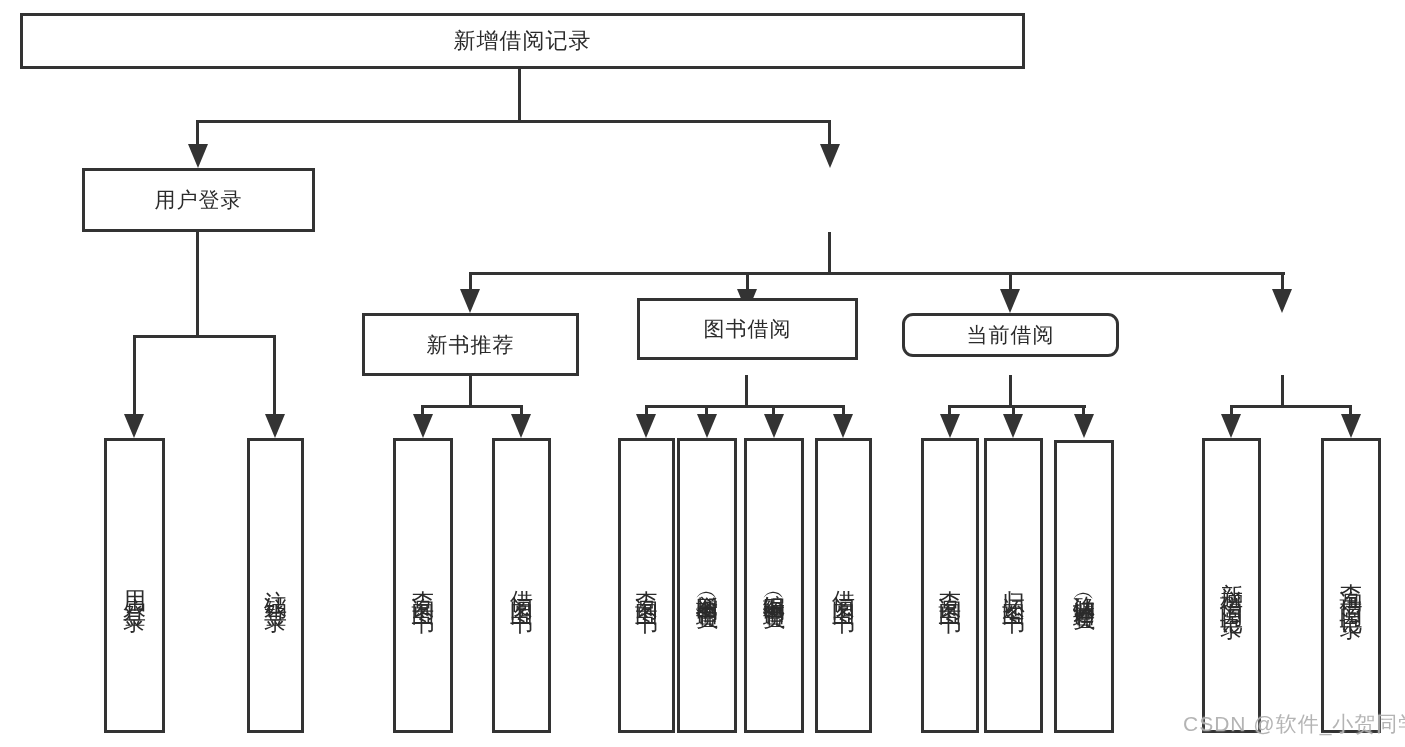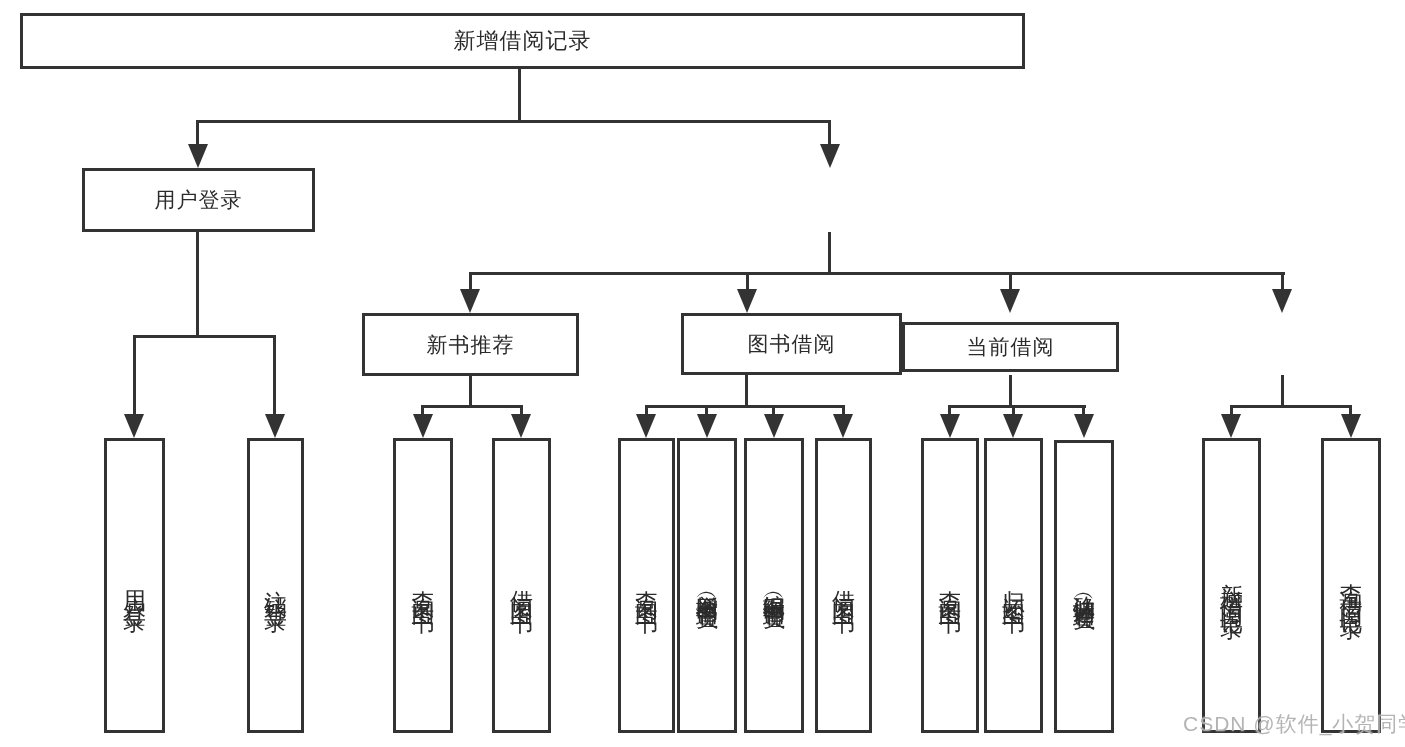--- a/index.html
+++ b/index.html
@@ -89,24 +89,24 @@
   <div class="vl" style="left:746px; top:272px; width:3px; height:20px;"></div>
   <div class="arrow" style="left:737px; top:289px;"></div>
   <div class="vl" style="left:1009px; top:272px; width:3px; height:20px;"></div>
   <div class="arrow" style="left:1000px; top:289px;"></div>
   <div class="vl" style="left:1281px; top:272px; width:3px; height:20px;"></div>
   <div class="arrow" style="left:1272px; top:289px;"></div>
 
   <div class="box l2-box" style="left:362px; top:313px; width:217px; height:63px;">
     <span>新书推荐</span>
   </div>
-  <div class="box l2-box" style="left:637px; top:313px; width:221px; height:62px;margin-left:44px;">
+  <div class="box l2-box" style="left:637px; top:298px; width:221px; height:62px;">
     <span>图书借阅</span>
   </div>
-  <div class="box l2-box" style="left:902px; top:322px; width:217px; height:50px;">
+  <div class="box l2-box" style="left:902px; top:313px; width:217px; height:44px;border-radius:11px;">
     <span>当前借阅</span>
   </div>
 
   <div class="vl" style="left:469px; top:375px; width:3px; height:33px;"></div>
   <div class="hl" style="left:421px; top:405px; width:102px; height:3px;"></div>
   <div class="vl" style="left:421px; top:405px; width:3px; height:12px;"></div>
   <div class="arrow" style="left:413px; top:414px;"></div>
   <div class="vl" style="left:520px; top:405px; width:3px; height:12px;"></div>
   <div class="arrow" style="left:511px; top:414px;"></div>
 

